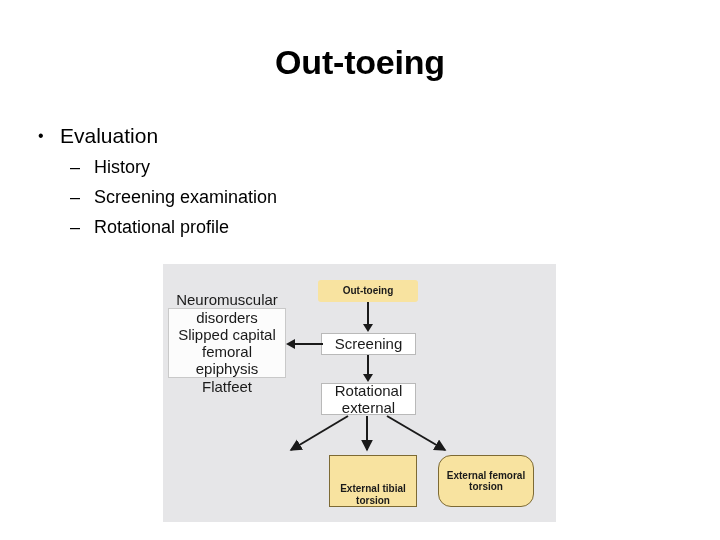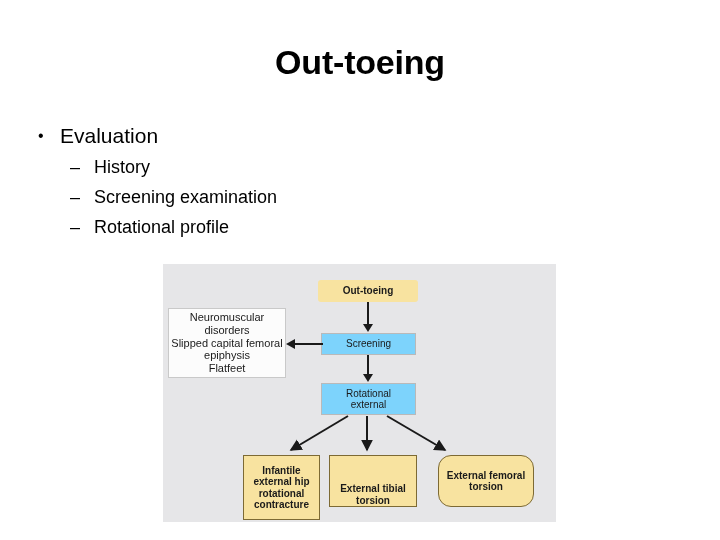--- a/index.html
+++ b/index.html
@@ -95,23 +95,23 @@
     color: #1a1a1a;
     line-height: 1.15;
   }
   .box-yellow-top {
     background: #f8e3a0;
     border-radius: 3px;
     font-weight: bold;
     font-size: 10px;
   }
   .box-white {
-    background: #7dd3fc;
+    background: #ffffff;
     border: 1px solid #b9b9b9;
-    font-size: 10px;
+    font-size: 15px;
   }
   .box-plain {
     background: #fcfcfc;
     border: 1px solid #c9c9c9;
     font-size: 9.5px;
   }
   .box-yellow-out {
     background: #f8e3a0;
     border: 1.5px solid #7d6a34;
     font-weight: bold;
@@ -191,21 +191,21 @@
     <div class="conn v-line" style="left:204px; top:38px; height:24px;"></div>
     <div class="arrowhead ah-down" style="left:200px; top:60px;"></div>
 
     <div class="dg-box box-white" style="left:158px; top:69px; width:95px; height:22px;">
       <span>Screening</span>
     </div>
 
     <div class="conn h-line" style="left:131px; top:79px; width:29px;"></div>
     <div class="arrowhead ah-left" style="left:123px; top:75px;"></div>
 
-    <div class="dg-box box-plain" style="left:5px; top:44px; width:118px; height:70px; flex-direction:column; justify-content:center; font-size:11px;">
+    <div class="dg-box box-plain" style="left:5px; top:44px; width:118px; height:70px; flex-direction:column; justify-content:center; font-size:15px;">
       <span>Neuromuscular disorders</span>
       <span>Slipped capital femoral</span>
       <span>epiphysis</span>
       <span>Flatfeet</span>
     </div>
 
     <div class="conn v-line" style="left:204px; top:91px; height:22px;"></div>
     <div class="arrowhead ah-down" style="left:200px; top:110px;"></div>
 
     <div class="dg-box box-white" style="left:158px; top:119px; width:95px; height:32px; flex-direction:column; justify-content:center;">
@@ -220,26 +220,20 @@
         </marker>
       </defs>
 
       <line x1="185" y1="152" x2="128" y2="186" stroke="#1a1a1a" stroke-width="2" marker-end="url(#ah)"></line>
 
       <line x1="204" y1="152" x2="204" y2="186" stroke="#1a1a1a" stroke-width="2" marker-end="url(#ah)"></line>
 
       <line x1="224" y1="152" x2="282" y2="186" stroke="#1a1a1a" stroke-width="2" marker-end="url(#ah)"></line>
     </svg>
 
-    <div class="dg-box box-yellow-out" style="left:80px; top:191px; width:77px; height:65px; flex-direction:column; justify-content:center;">
-      <span>Infantile</span>
-      <span>external hip</span>
-      <span>rotational</span>
-      <span>contracture</span>
-    </div>
 
     <div class="dg-box box-yellow-out" style="left:166px; top:191px; width:88px; height:52px; flex-direction:column; justify-content:flex-end;">
       <span>External tibial</span>
       <span>torsion</span>
     </div>
 
     <div class="dg-box box-yellow-out" style="left:275px; top:191px; width:96px; height:52px; flex-direction:column; justify-content:center;border-radius:13px;">
       <span>External femoral</span>
       <span>torsion</span>
     </div>

